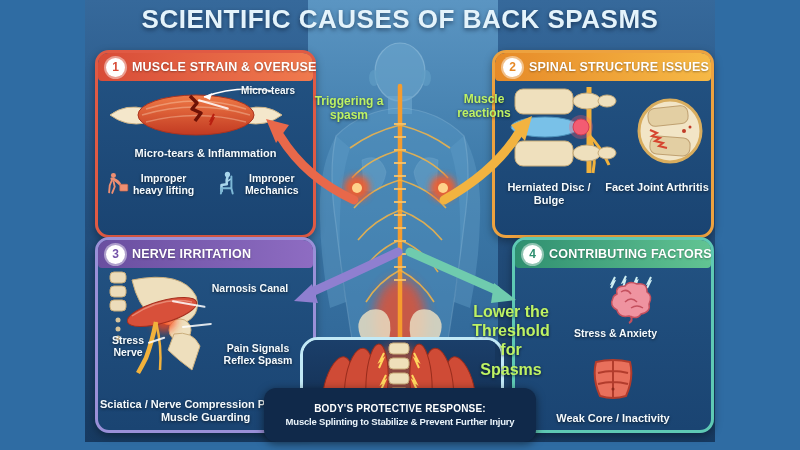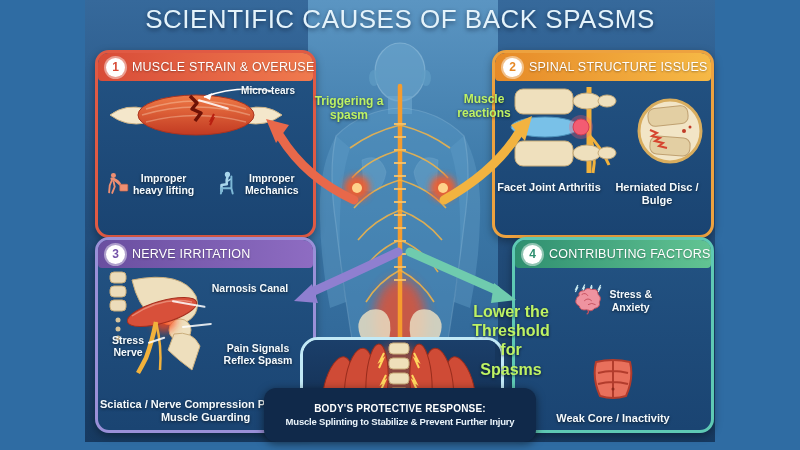--- a/index.html
+++ b/index.html
@@ -4,41 +4,41 @@
 <style>
   html,body{margin:0;padding:0;}
   body{width:800px;height:450px;position:relative;overflow:hidden;
        font-family:"Liberation Sans",sans-serif;background:#2f6ca3;}
   .abs{position:absolute;}
   .infographic-bg{left:85px;top:0;width:630px;height:442px;
       background:linear-gradient(180deg,#36699b 0%,#24507f 45%,#173a61 100%);}
   .center-strip{left:308px;top:0;width:190px;height:442px;
       background:linear-gradient(180deg,#5b95c2 0%,#3d7aa9 40%,#2b5f90 100%);}
   .main-title{left:85px;top:4px;width:630px;text-align:center;
-      font-size:26px;font-weight:400;letter-spacing:.5px;color:#e4f3fb;
+      font-size:26px;font-weight:700;letter-spacing:.5px;color:#e4f3fb;
       text-shadow:0 2px 4px rgba(0,10,30,.5);}
   
   .panel{border-radius:14px;background:linear-gradient(180deg,#235383,#1a4472);
       box-shadow:0 3px 8px rgba(0,0,0,.35);z-index:3;}
   .panel-1{left:95px;top:50px;width:215px;height:182px;border:3px solid #e05a44;}
   .panel-2{left:492px;top:50px;width:216px;height:182px;border:3px solid #eda23f;}
   .panel-3{left:95px;top:237px;width:215px;height:190px;border:3px solid #9a90d8;}
   .panel-4{left:512px;top:237px;width:196px;height:190px;border:3px solid #5ec9b4;}
   .panel-header{height:28px;display:flex;align-items:center;gap:7px;
       padding:0 8px;border-radius:10px 10px 4px 4px;}
   .panel-1 .panel-header{background:linear-gradient(90deg,#d84c38,#f07a4e);}
   .panel-2 .panel-header{background:linear-gradient(90deg,#e68a28,#f6b946);}
   .panel-3 .panel-header{background:linear-gradient(90deg,#6a4fa0,#8e6cc2);}
   .panel-4 .panel-header{background:linear-gradient(90deg,#2f8f70,#62c493);}
   .num-badge{width:19px;height:19px;border-radius:50%;background:#fff;flex:0 0 19px;
       display:flex;align-items:center;justify-content:center;
       font-size:12px;font-weight:800;box-shadow:0 0 0 2px rgba(255,255,255,.45);}
   .panel-1 .num-badge{color:#d84c38;} .panel-2 .num-badge{color:#e68a28;}
   .panel-3 .num-badge{color:#7452a8;} .panel-4 .num-badge{color:#2f8f70;}
-  .panel-title{font-size:12.5px;font-weight:400;color:#fff;letter-spacing:.2px;
+  .panel-title{font-size:12.5px;font-weight:700;color:#fff;letter-spacing:.2px;
       text-shadow:0 1px 2px rgba(0,0,0,.35);white-space:nowrap;}
   .lbl{color:#f4fafd;font-weight:700;text-shadow:0 1px 3px rgba(0,0,0,.6);
       text-align:center;line-height:1.18;}
   .pointer-line{height:2px;background:rgba(255,255,255,.85);border-radius:2px;
       transform-origin:left center;}
   
   .muscle-svg{left:8px;top:32px;}
   .microtears-lbl{right:6px;top:32px;width:78px;font-size:10px;}
   .inflammation-lbl{left:0;top:94px;width:100%;font-size:11px;}
   .icons-row{left:0;top:112px;width:100%;display:flex;justify-content:space-around;}
@@ -49,21 +49,21 @@
   .p2-labels{left:0;top:128px;width:100%;display:flex;}
   .p2-labels .lbl{flex:1;font-size:11px;}
   
   .hip-svg{left:4px;top:30px;}
   .canal-lbl{left:108px;top:42px;width:88px;font-size:10.5px;}
   .pain-lbl{left:112px;top:74px;width:96px;font-size:10.5px;margin-top:28px;}
   .sciatic-lbl{left:2px;top:94px;width:56px;font-size:10.5px;}
   .p3-caption{left:0;bottom:6px;width:100%;font-size:11px;}
   
   .p4-row{left:0;top:34px;width:100%;display:flex;justify-content:space-around;}
-  .p4-col{display:flex;align-items:center;width:88px;}
+  .p4-col{display:flex;flex-direction:column;align-items:flex-end;width:88px;}
   .p4-col .lbl{font-size:10.5px;margin-top:3px;}
   .abs-icon-wrap{left:0;top:118px;width:100%;display:flex;justify-content:center;}
   .p4-caption{left:0;bottom:5px;width:100%;font-size:11px;}
   
   .center-lbl{z-index:8;font-size:12px;font-weight:800;color:#bef264;text-align:center;
       line-height:1.2;text-shadow:0 1px 3px rgba(0,0,0,.65);}
   .trigger-lbl{left:300px;top:94px;width:98px;}
   .reaction-lbl{left:436px;top:92px;width:96px;}
   .threshold-lbl{left:468px;top:302px;width:86px;font-size:16px;}
   
@@ -160,20 +160,21 @@
     <path d="M4,30 Q20,18 40,24 L40,38 Q20,42 4,30 Z" fill="#f4e7cb" stroke="#cdb488"></path>
     <path d="M176,30 Q160,18 140,24 L140,38 Q160,42 176,30 Z" fill="#f4e7cb" stroke="#cdb488"></path>
     <ellipse cx="90" cy="30" rx="58" ry="20" fill="url(#mgrad)" stroke="#a93320"></ellipse>
     <path d="M40,24 Q90,8 140,24 M36,30 Q90,14 144,30 M40,37 Q90,24 140,37" stroke="rgba(255,230,200,.35)" fill="none" stroke-width="1.5"></path>
     <path d="M84,11 L91,18 L86,24 L95,28 L89,36" fill="none" stroke="#6e1206" stroke-width="3.5" stroke-linejoin="round"></path>
     <path d="M104,40 l3,-6 l-2,1 l3,-6" stroke="#b81f10" stroke-width="2" fill="none"></path>
     <path d="M166,6 Q130,0 98,12" stroke="#fff" stroke-width="1.5" fill="none"></path>
     <path d="M98,12 l8,-4 l-2,7 Z" fill="#fff"></path>
   </svg>
   <div class="abs lbl microtears-lbl">Micro-tears</div>
+  <div class="abs lbl inflammation-lbl">Micro-tears &amp; Inflammation</div>
   <div class="abs icons-row">
     <div class="icon-col">
       <svg width="38" height="36" viewBox="0 0 38 36">
         <circle cx="12" cy="6" r="4" fill="#ef8f72"></circle>
         <path d="M9,11 Q17,12 22,19" stroke="#ef8f72" stroke-width="4" fill="none" stroke-linecap="round"></path>
         <path d="M15,14 L24,22" stroke="#ef8f72" stroke-width="3" stroke-linecap="round"></path>
         <path d="M10,12 L6,22 L5,33 M12,15 L14,24 L10,34" stroke="#ef8f72" stroke-width="3" fill="none" stroke-linecap="round"></path>
         <rect x="22" y="20" width="13" height="11" rx="1.5" fill="#ef8f72" stroke="#c76247"></rect>
       </svg>
       <div class="lbl">Improper heavy lifting</div>
@@ -213,22 +214,22 @@
     <svg width="68" height="68" viewBox="0 0 68 68">
       <circle cx="34" cy="34" r="31" fill="#f2e5c6" stroke="#d8ad5e" stroke-width="3"></circle>
       <rect x="12" y="10" width="40" height="18" rx="7" fill="#e3cfa3" stroke="#bfa071" transform="rotate(-6 32 19)"></rect>
       <rect x="14" y="40" width="40" height="18" rx="7" fill="#e3cfa3" stroke="#bfa071" transform="rotate(4 34 49)"></rect>
       <path d="M14,33 l7,3 l-5,3 l8,2 l-5,3 l8,2 l-4,3 l8,2" fill="none" stroke="#d6452f" stroke-width="2"></path>
       <circle cx="48" cy="34" r="2" fill="#c03a26"></circle>
         <circle cx="54" cy="30" r="1.5" fill="#c03a26"></circle>
     </svg>
   </div>
   <div class="abs p2-labels">
+    <div class="lbl">Herniated Disc / Bulge</div>
     <div class="lbl">Facet Joint Arthritis</div>
-    <div class="lbl">Herniated Disc / Bulge</div>
   </div>
 </div>
 
 <div class="abs panel panel-3">
   <div class="panel-header">
     <div class="num-badge">3</div>
     <div class="panel-title">NERVE IRRITATION</div>
   </div>
   <svg class="abs hip-svg" width="125" height="105" viewBox="0 0 125 105">
     <defs>

